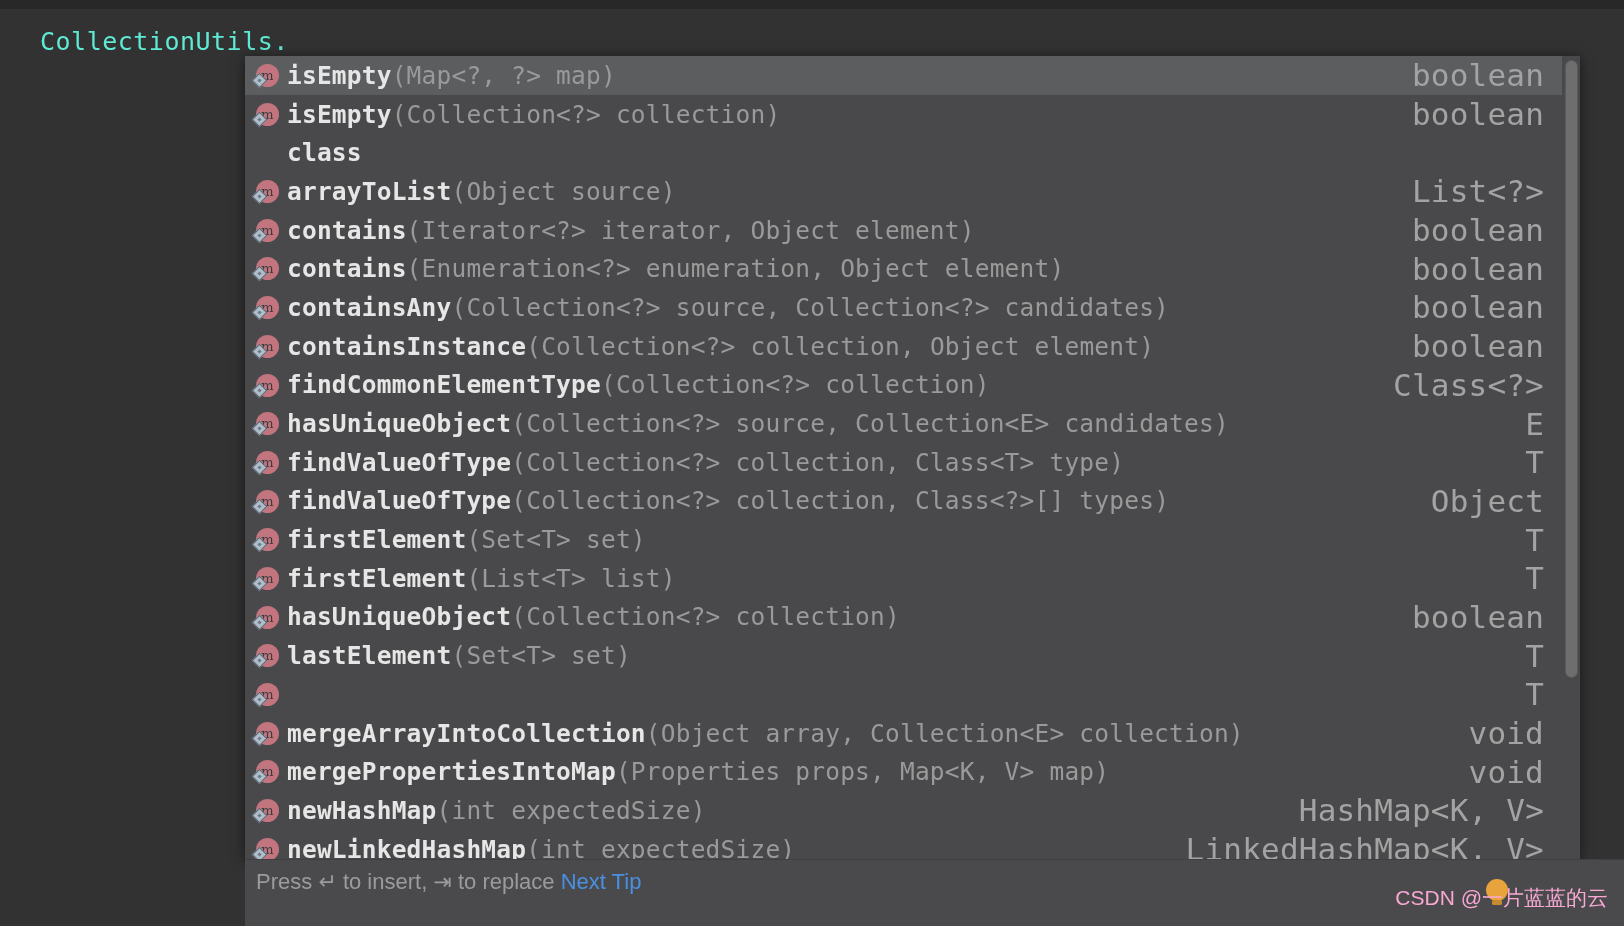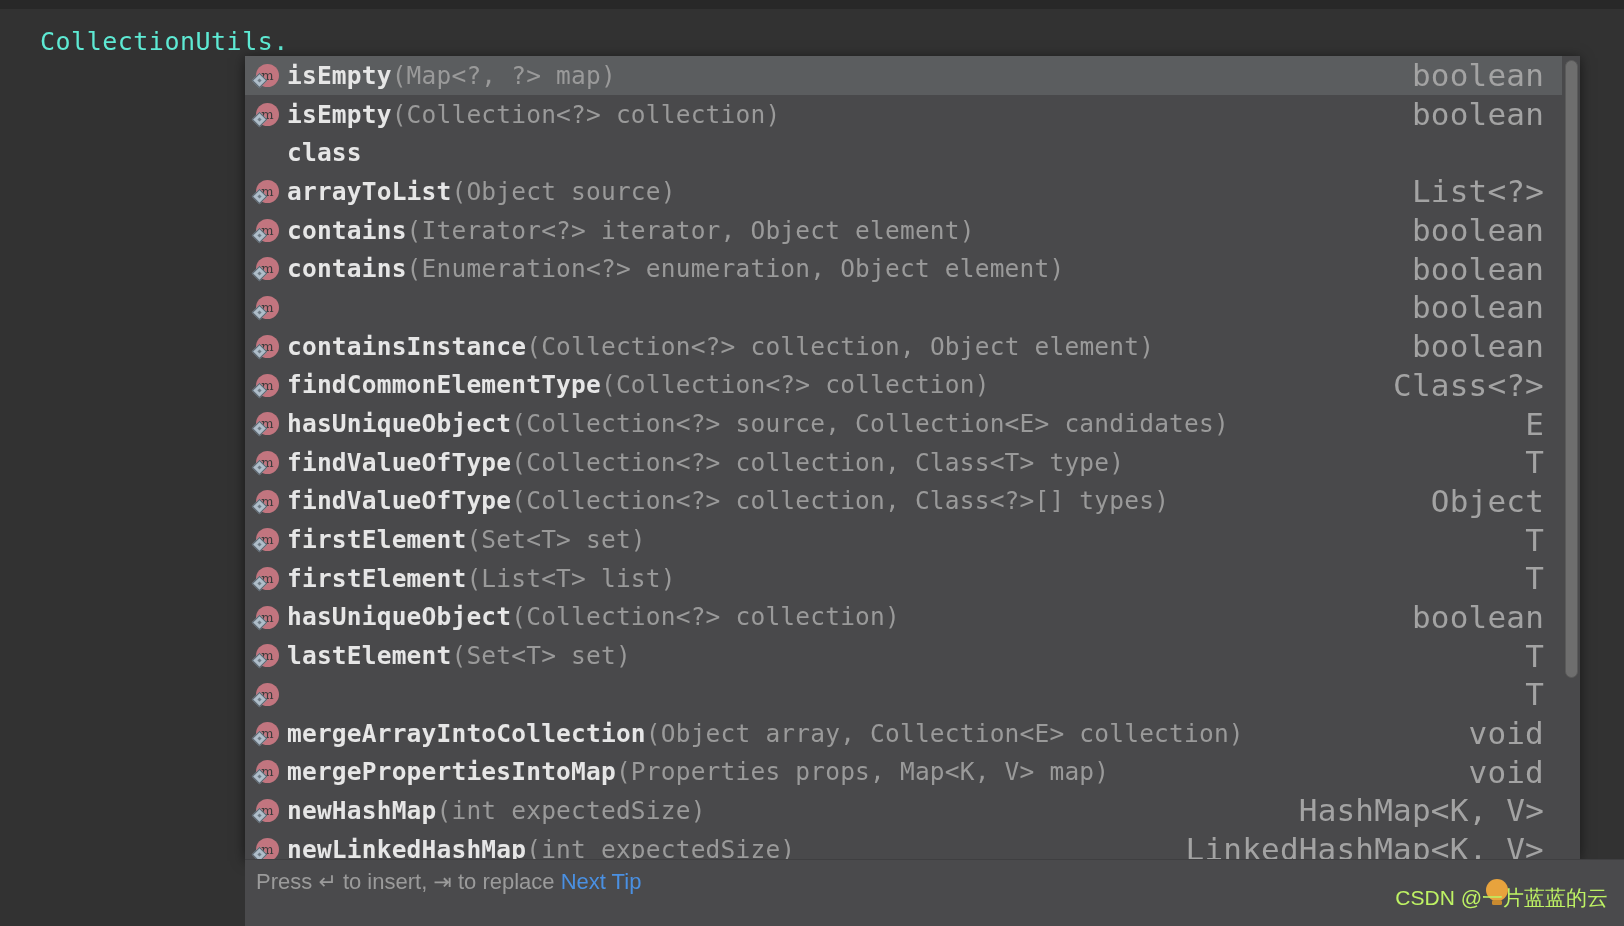--- a/index.html
+++ b/index.html
@@ -186,21 +186,21 @@
     cursor: pointer;
   }
 
   
   #watermark {
     position: absolute;
     right: 16px;
     top: 884px;
     font-family: "Liberation Sans", sans-serif;
     font-size: 21px;
-    color: #bef264;
+    color: #f9a8d4;
     white-space: nowrap;
     z-index: 6;
   }
   #bulb-icon {
     position: absolute;
     left: 1484px;
     top: 878px;
     width: 26px;
     height: 32px;
     z-index: 5;
@@ -275,20 +275,21 @@
         <div class="sig"><span class="mname">contains</span><span class="params">(Enumeration&lt;?&gt; enumeration, Object element)</span></div>
         <div class="rtype">boolean</div>
       </div>
       <div class="cmp-row">
         <div class="icon-slot">
           <div class="method-icon">
             <span class="m-letter">m</span>
             <span class="static-diamond"></span>
           </div>
         </div>
+        <div class="sig"><span class="mname">containsAny</span><span class="params">(Collection&lt;?&gt; source, Collection&lt;?&gt; candidates)</span></div>
         <div class="rtype">boolean</div>
       </div>
       <div class="cmp-row">
         <div class="icon-slot">
           <div class="method-icon">
             <span class="m-letter">m</span>
             <span class="static-diamond"></span>
           </div>
         </div>
         <div class="sig"><span class="mname">containsInstance</span><span class="params">(Collection&lt;?&gt; collection, Object element)</span></div>

